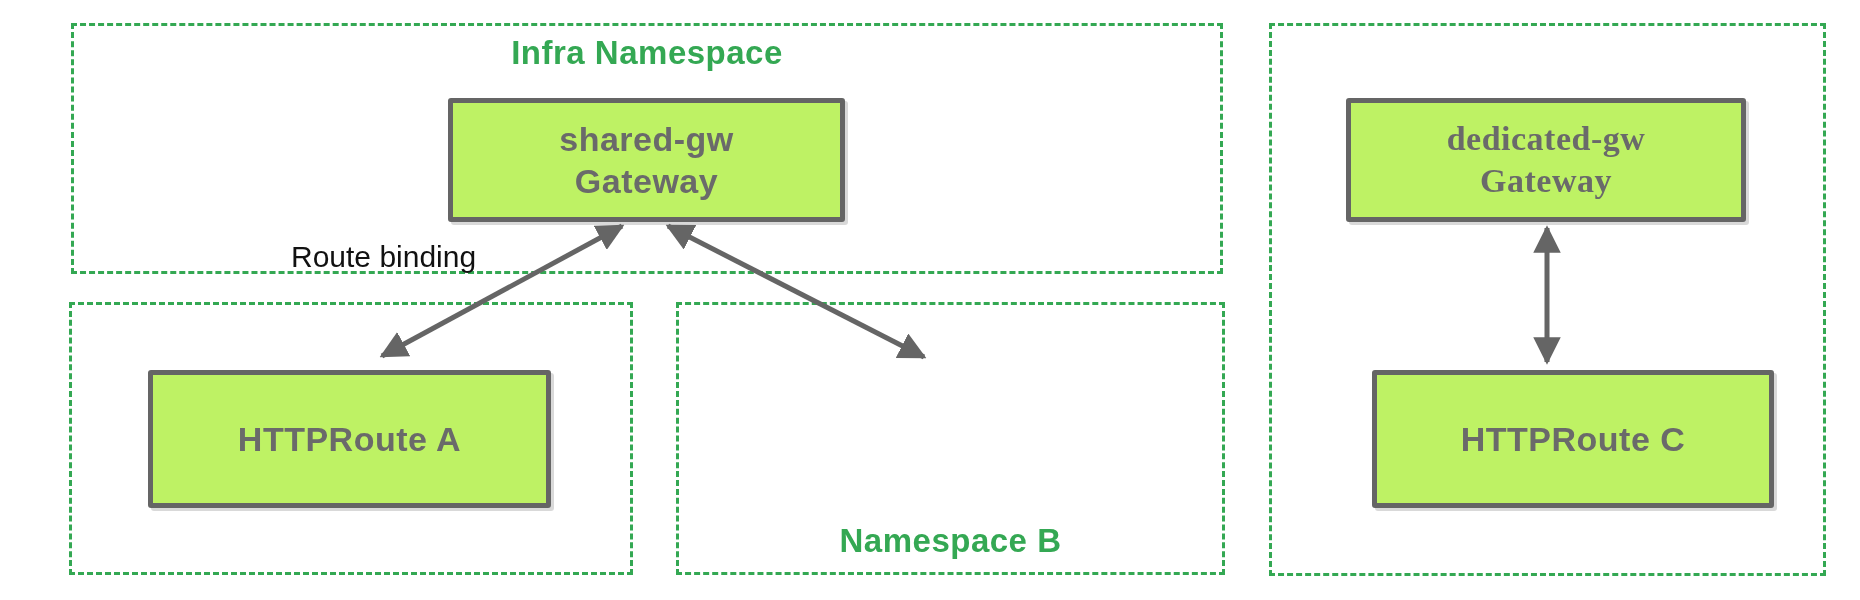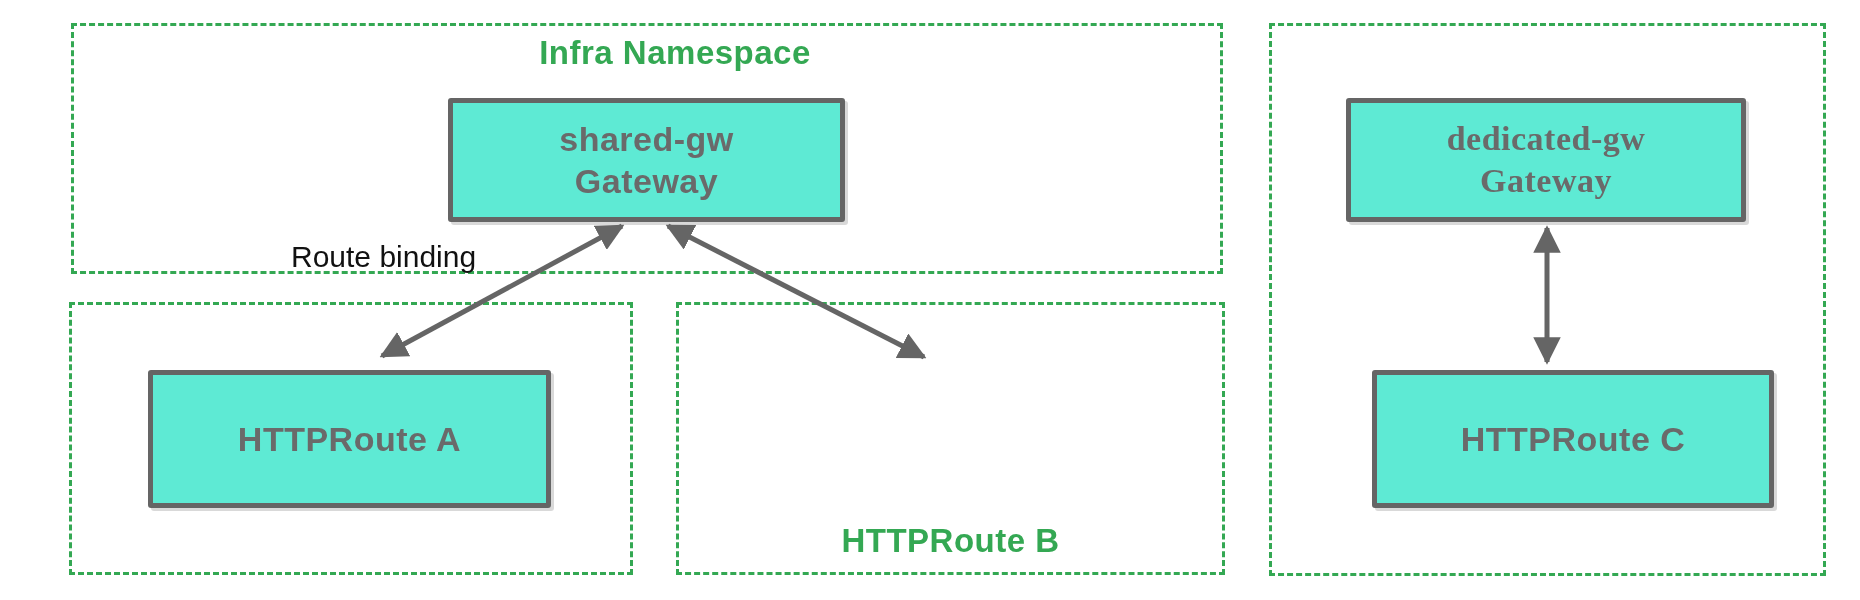--- a/index.html
+++ b/index.html
@@ -25,27 +25,27 @@
   }
   .ns-title{
     position:absolute;
     width:100%;
     text-align:center;
     color:var(--green);
     font-weight:bold;
     font-size:33px;
     letter-spacing:0.5px;
   }
-  .ns-title.top{ top:8px;padding-left:28px; }
+  .ns-title.top{ top:8px; }
   .ns-title.bottom{ bottom:12px; }
   .node{
     position:absolute;
     border:5px solid var(--grey-border);
     border-radius:3px;
-    background:#5eead4;
+    background:#bef264;
     box-sizing:border-box;
     box-shadow:3px 3px 0 rgba(102,102,102,0.25);
     display:flex;
     flex-direction:column;
     align-items:center;
     justify-content:center;
     color:var(--grey-text);
     font-weight:bold;
     font-size:34px;
     line-height:42px;
@@ -85,21 +85,21 @@
 
   <div class="annotation" style="left:291px; top:240px;">Route binding</div>
 
   <div class="ns" style="left:69px; top:302px; width:564px; height:273px;">
     <div class="node" style="left:76px; top:65px; width:403px; height:138px;">
       <span>HTTPRoute A</span>
     </div>
   </div>
 
   <div class="ns" style="left:676px; top:302px; width:549px; height:273px;">
-    <div class="ns-title bottom">HTTPRoute B</div>
+    <div class="ns-title bottom">Namespace B</div>
   </div>
 
   <div class="ns" style="left:1269px; top:23px; width:557px; height:553px;">
     <div class="node" style="left:74px; top:72px; width:400px; height:124px;font-family:Liberation Serif, serif;">
       <span>dedicated-gw</span>
       <span>Gateway</span>
     </div>
     <div class="node" style="left:74px; top:344px; width:402px; height:138px;margin-left:26px;">
       <span>HTTPRoute C</span>
     </div>

